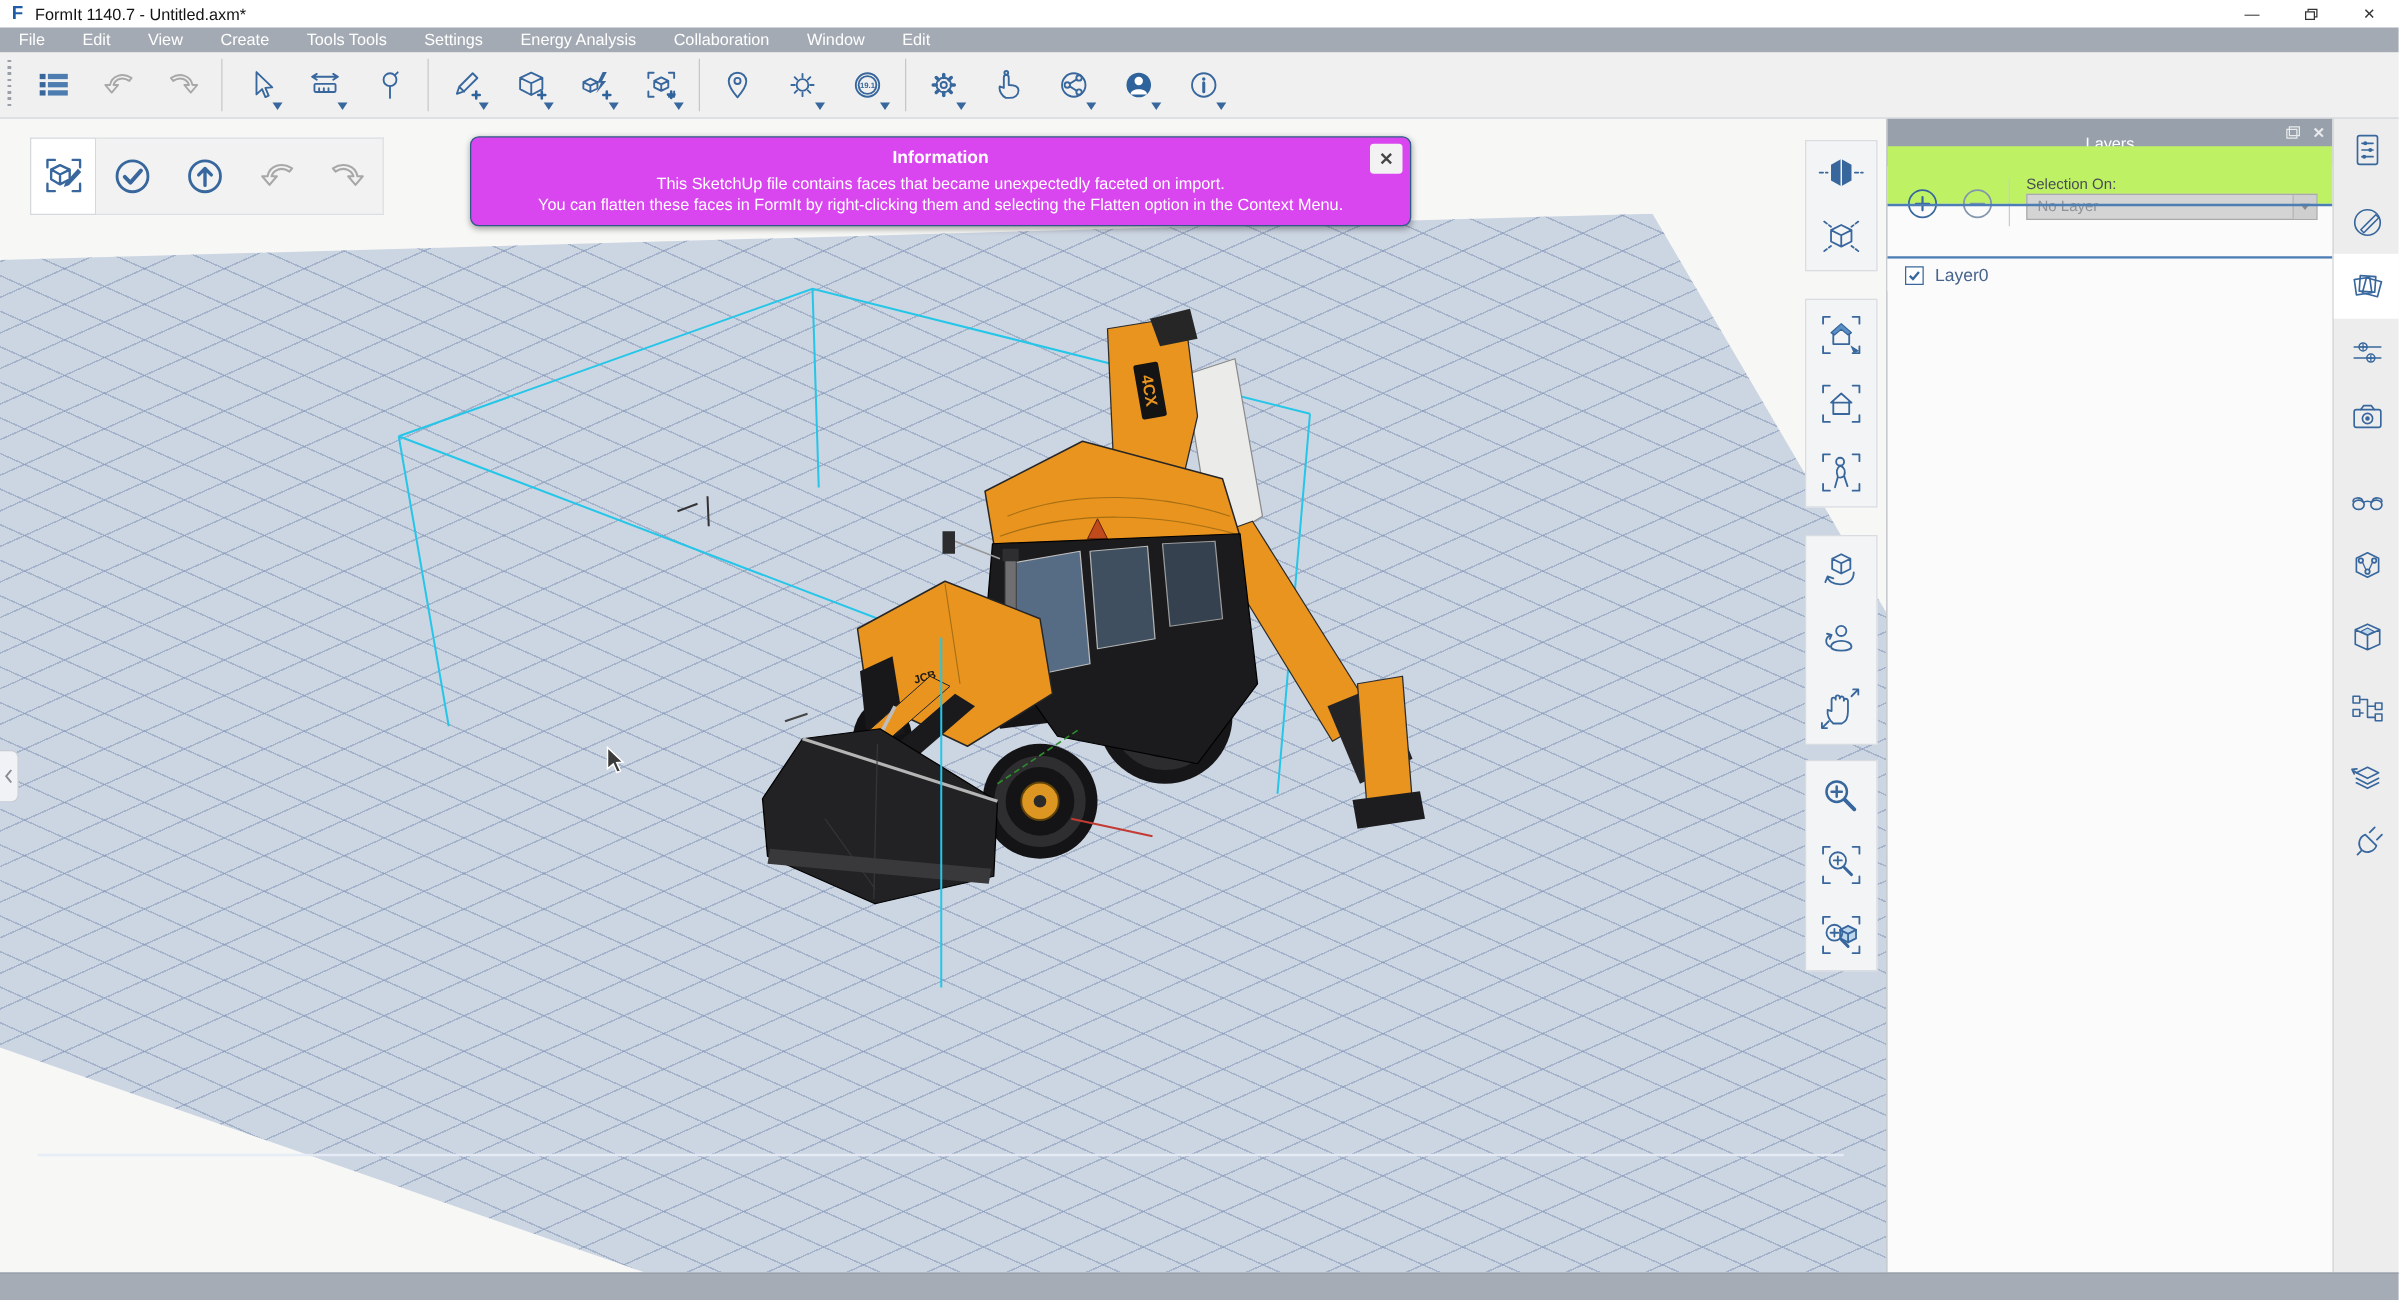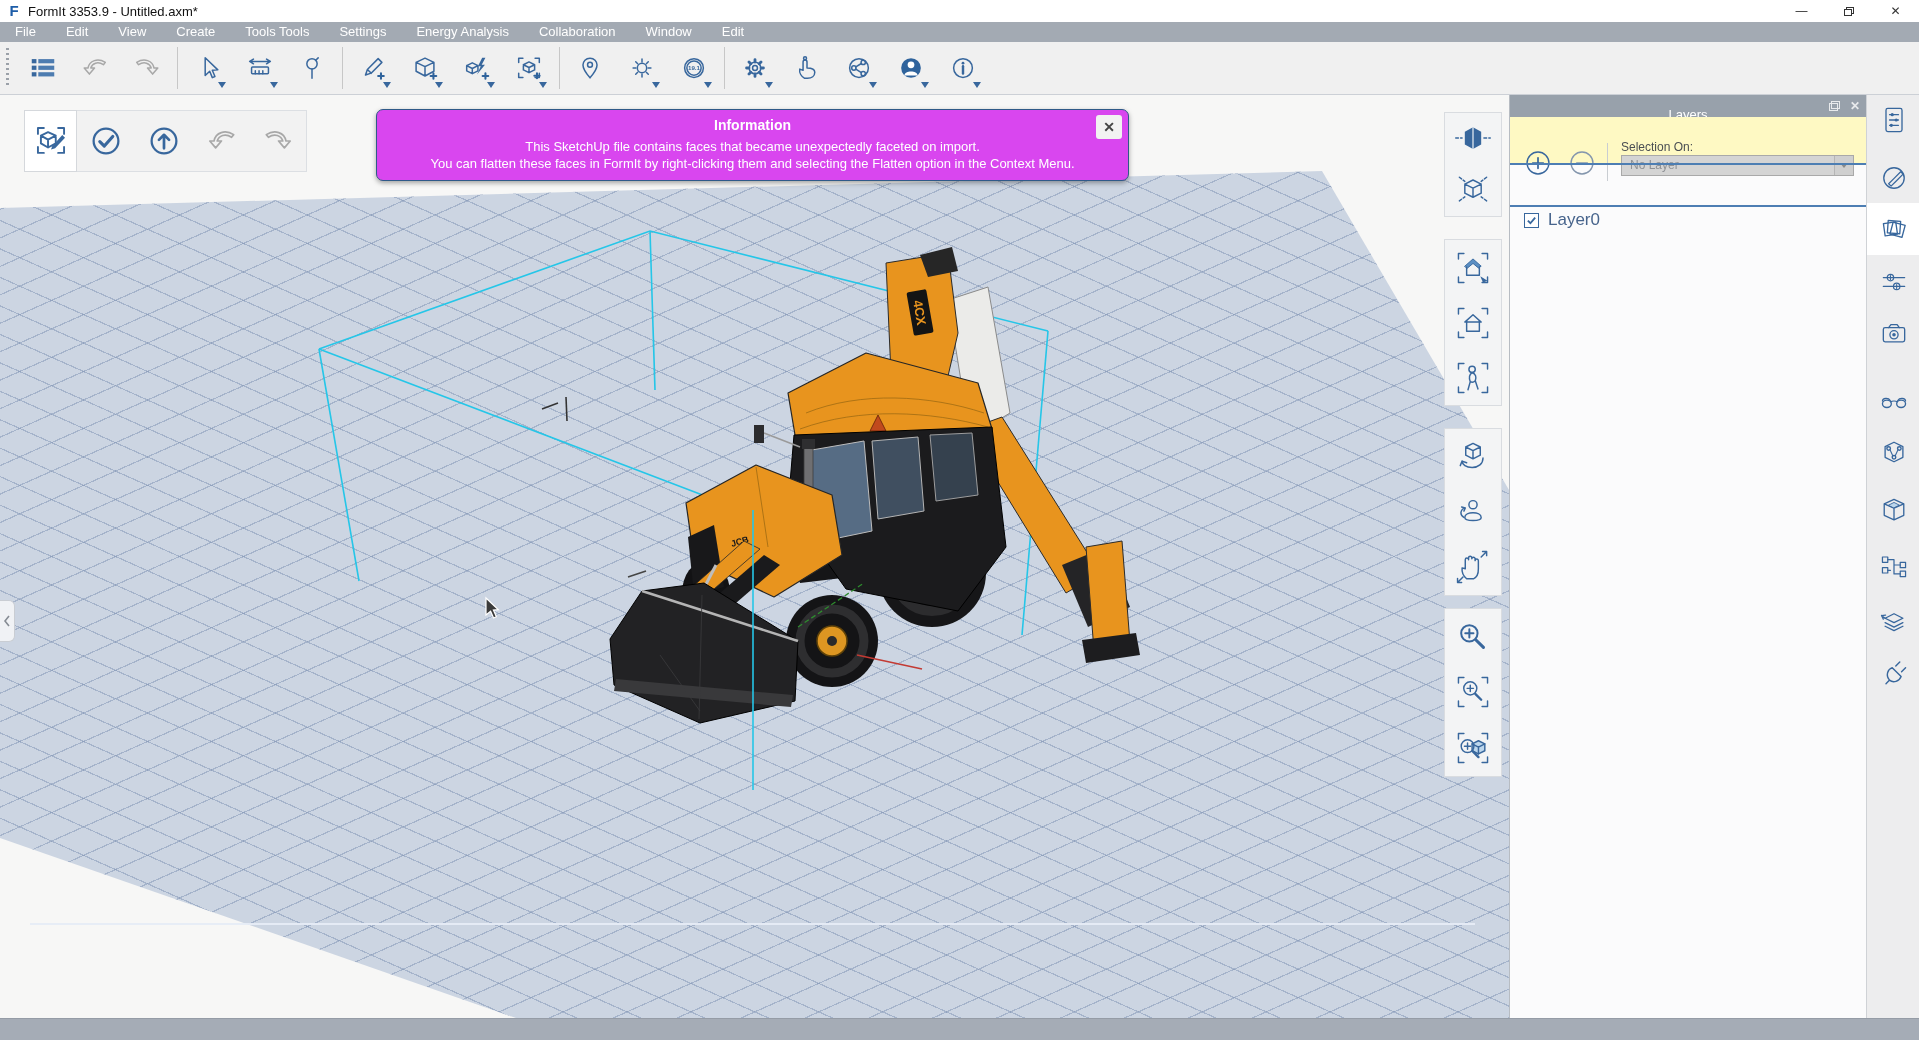--- a/index.html
+++ b/index.html
@@ -64,50 +64,50 @@
 
   
   .layers-panel { position:absolute; left:1509px; top:0; width:357px; height:923px; background:#fbfbfc; border-left:1px solid #b7bcc2; }
   .lp-header { position:absolute; left:0; top:0; width:100%; height:38px; background:#98a1ab; display:flex; align-items:center; justify-content:center; color:#fff; font-size:13px; }
   .lp-header-btns { position:absolute; right:6px; top:0; height:22px; display:flex; align-items:center; gap:10px; }
   .lp-float { position:relative; width:11px; height:10px; }
   .lp-float i { position:absolute; border:1px solid #e8eaec; width:9px; height:8px; }
   .lp-float i:first-child { left:2px; top:0; }
   .lp-float i:last-child { left:0; top:2px; }
   .lp-close { color:#e8eaec; font-size:12px; font-weight:bold; line-height:22px; }
-  .lp-tools { position:absolute; left:0; top:22px; width:100%; height:46px; background:#fef9c3; }
+  .lp-tools { position:absolute; left:0; top:22px; width:100%; height:46px; background:#bef264; }
   .lp-divider { position:absolute; left:97px; top:26px; width:1px; height:38px; background:#c9cdd2; }
   .lp-sel-label { position:absolute; left:111px; top:23px; font-size:12px; color:#4a4e53; }
   .dd { position:absolute; left:111px; top:38px; width:233px; height:21px; background:#d4d4d4; border:1px solid #a9a9a9; color:#8f9296; font-size:12px; line-height:19px; padding-left:8px; }
   .dd-btn { position:absolute; right:0; top:0; width:19px; height:19px; background:#cfcfcf; border-left:1px solid #b5b5b5; display:flex; align-items:center; justify-content:center; }
   .dd-caret { width:0; height:0; border-left:4px solid transparent; border-right:4px solid transparent; border-top:5px solid #8a8a8a; }
   .blue-line { position:absolute; left:0; width:100%; height:2px; background:#4d7eb3; }
   .lp-filter-row { position:absolute; left:0; top:70px; width:100%; height:40px; background:#f6f7f8; }
   .lp-filter-row input { position:absolute; left:14px; top:8px; width:320px; border:none; outline:none; background:transparent; font-size:13px; color:#3f4347; font-family:"Liberation Sans",sans-serif; }
   .lp-filter-row input::placeholder { color:#9aa0a8; }
   .layer-row { position:absolute; left:0; top:112px; width:100%; height:26px; background:#fbfbfc; display:flex; align-items:center; }
   .checkbox { width:15px; height:15px; margin-left:14px; border:1.5px solid #38679d; background:#fff; display:flex; align-items:center; justify-content:center; }
-  .layer-name { margin-left:9px; font-size:17px; color:#47648c; }
+  .layer-name { margin-left:9px; font-size:14px; color:#47648c; }
 
   
   .right-rail { position:absolute; left:1866px; top:0; width:53px; height:923px; background:#ededee; border-left:1px solid #cfd2d6; }
   .rail-active { position:absolute; left:0; top:108px; width:53px; height:52px; background:#ffffff; }
   .rail-btn { position:absolute; left:10px; width:34px; height:34px; display:flex; align-items:center; justify-content:center; }
 
   
   .statusbar { position:absolute; left:0; top:1018px; width:1919px; height:22px; background:#a5acb6; border-top:1px solid #959ca6; }
 </style>
 </head>
 <body>
 
 <div class="app">
 
   <div class="titlebar">
     <span class="logo">F</span>
-    <span>FormIt 3353.9 - Untitled.axm*</span>
+    <span>FormIt 1140.7 - Untitled.axm*</span>
     <div class="win-controls">
       <div class="win-btn">
           <span>—</span>
         </div>
       <div class="win-btn">
           <span class="restore-glyph">
             <i></i>
             <i></i>
           </span>
         </div>

